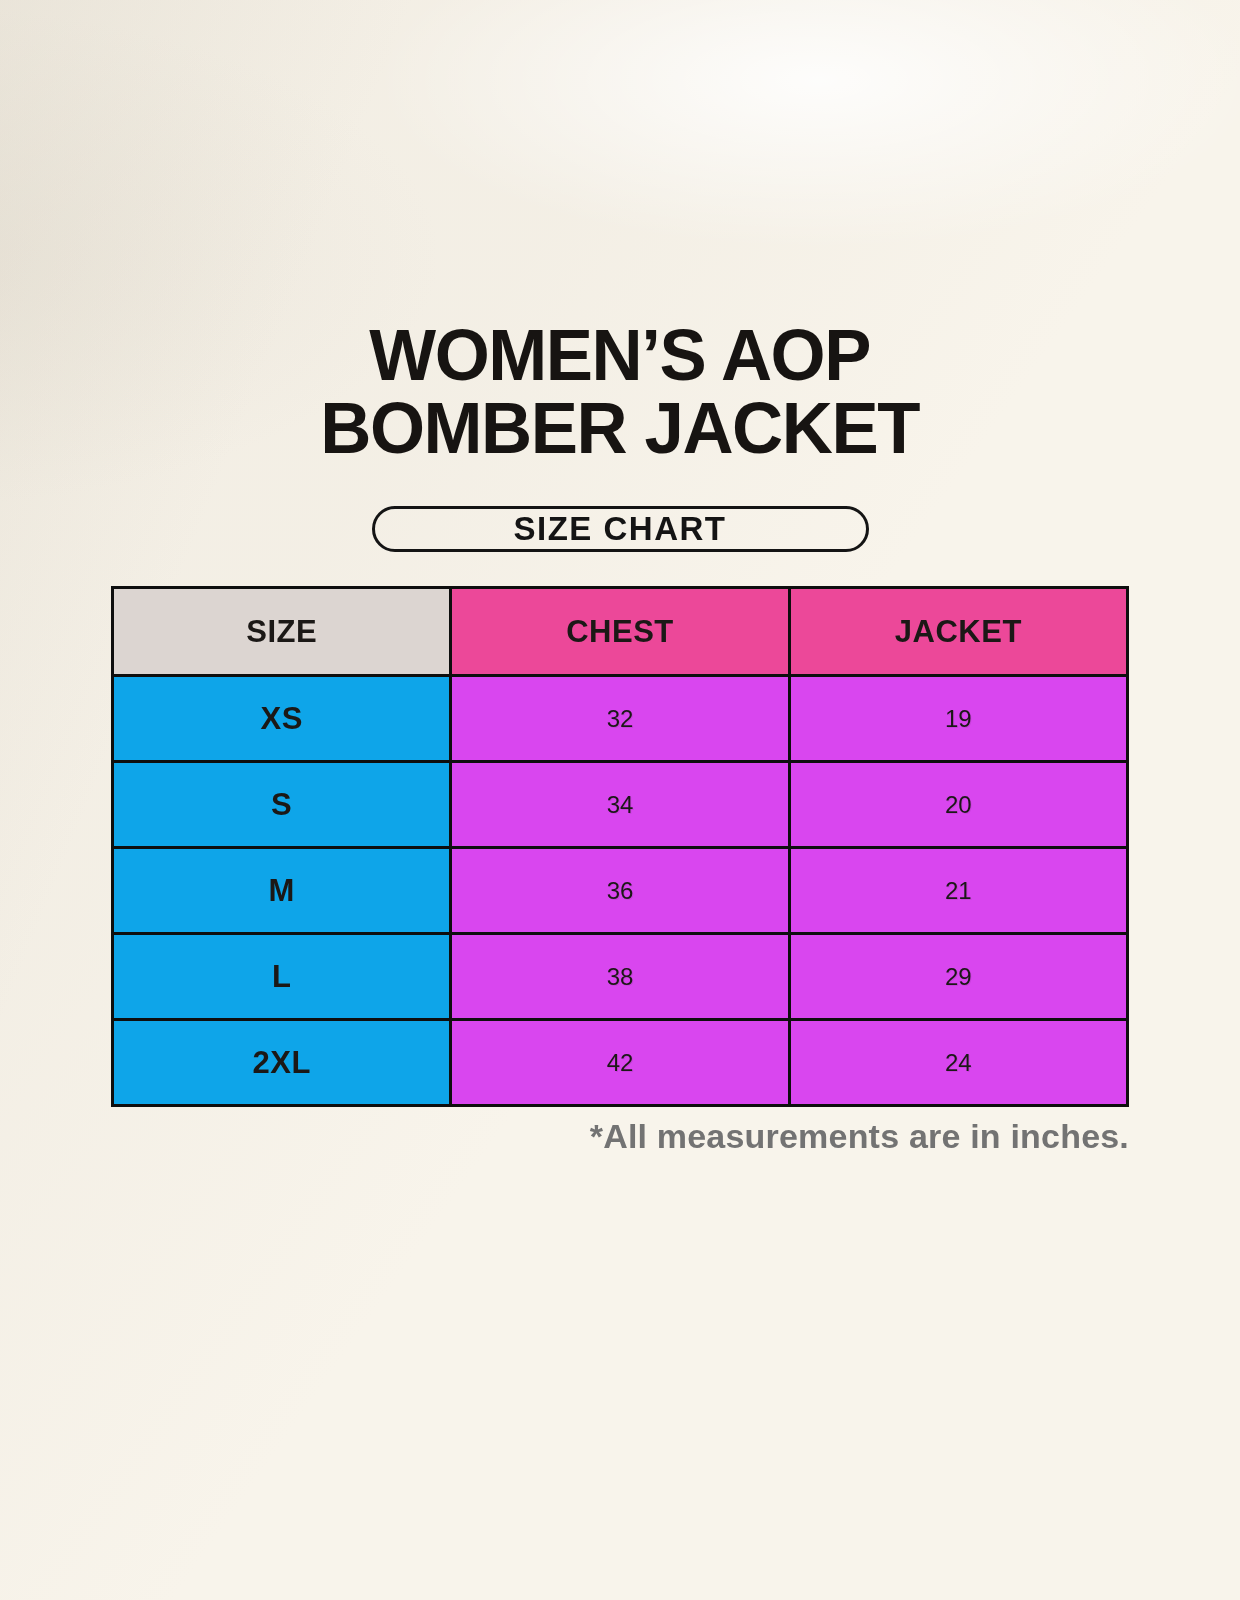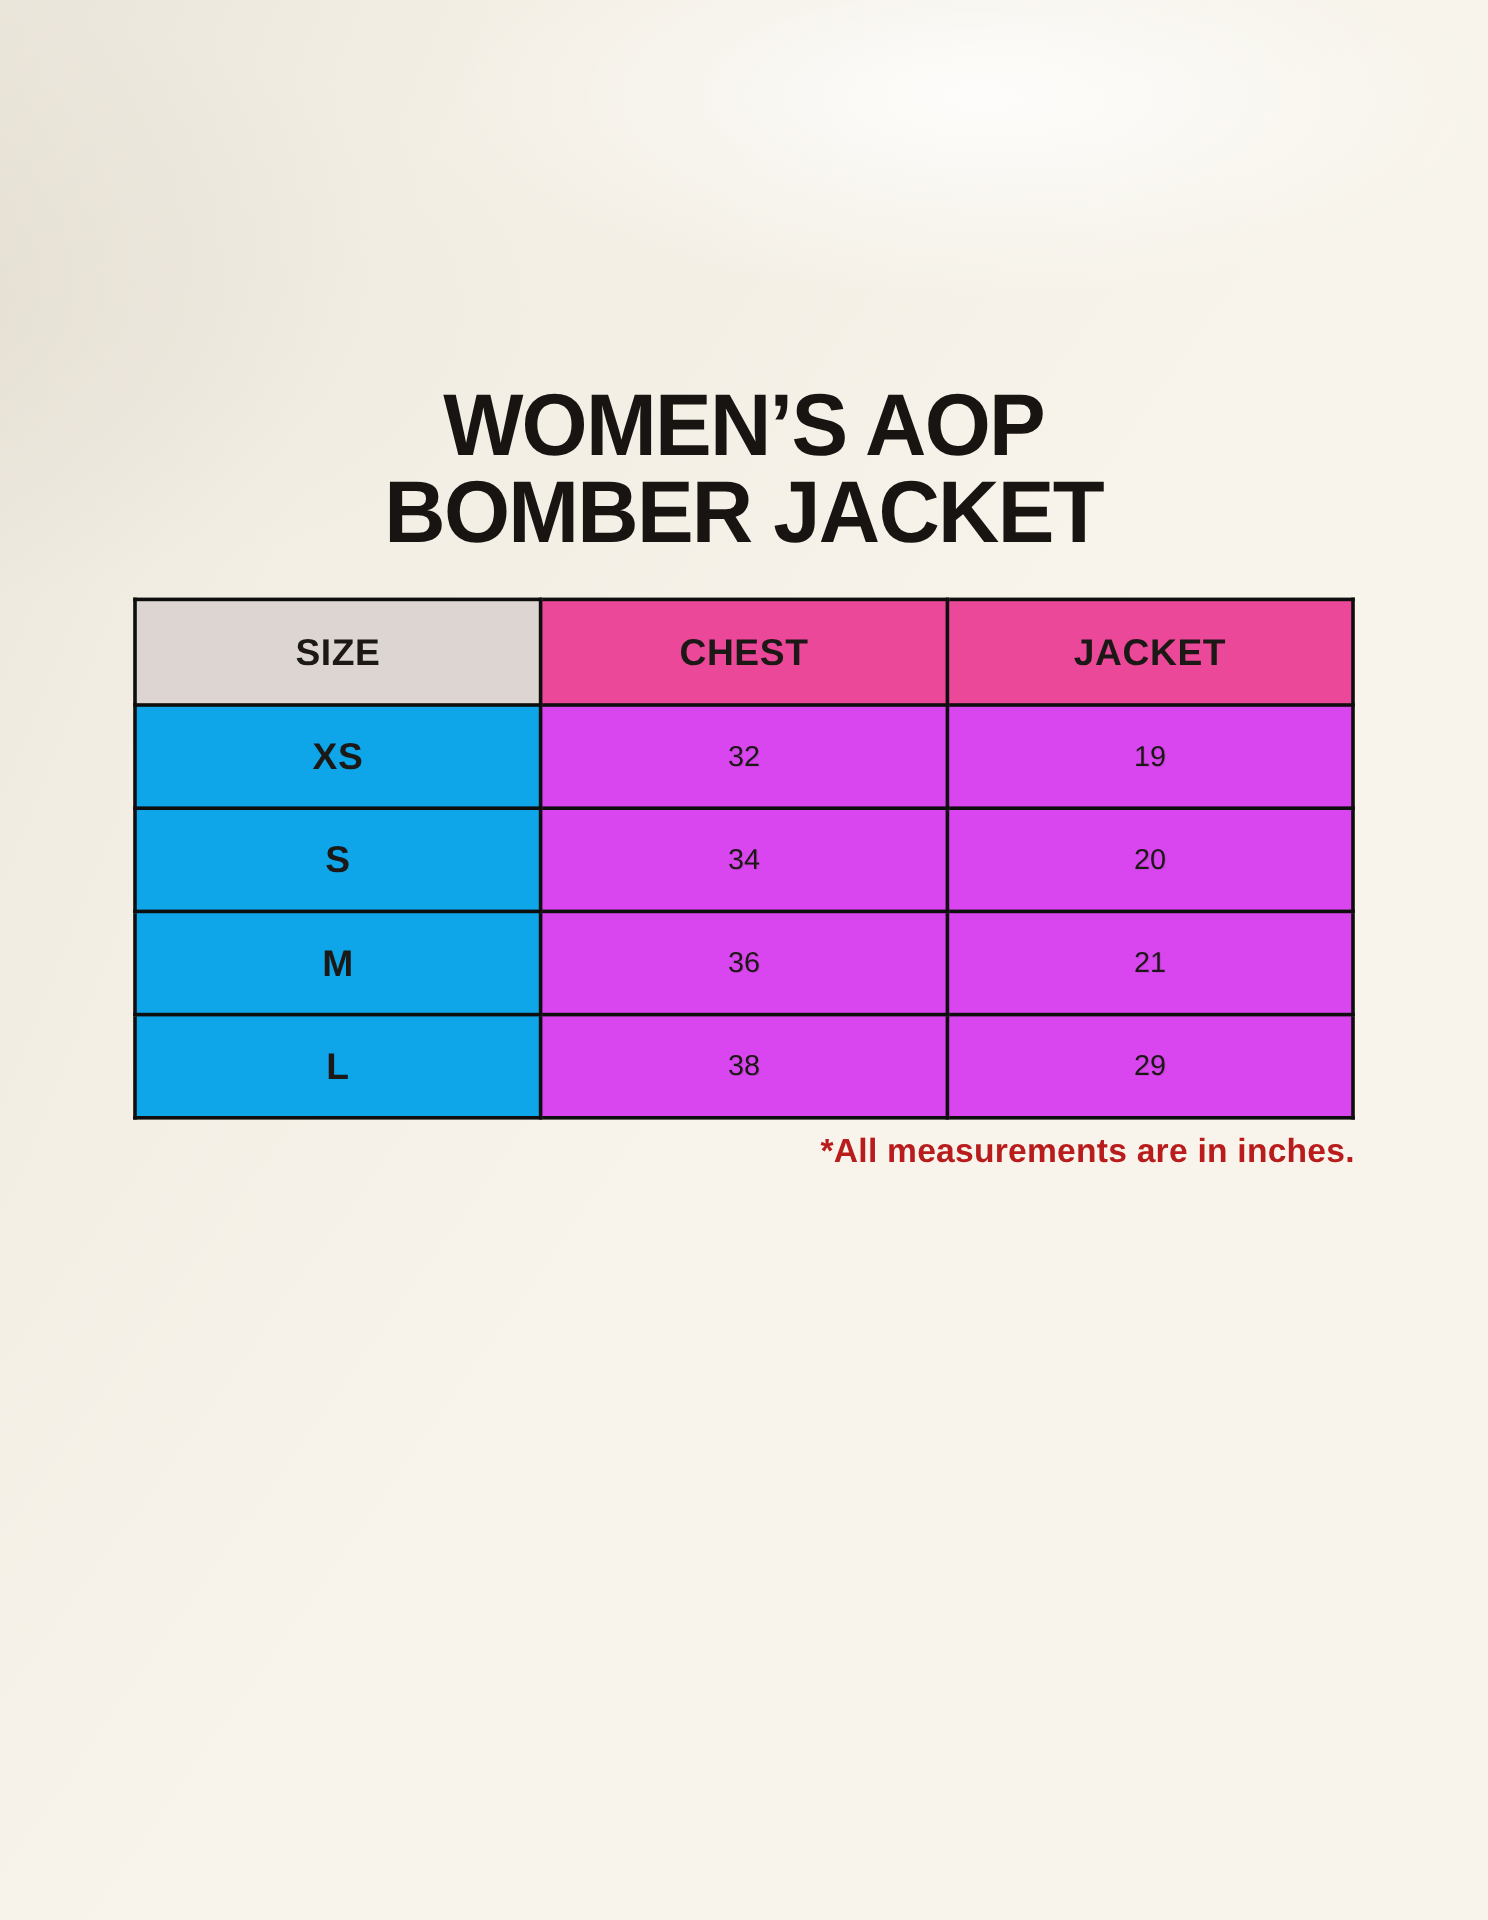--- a/index.html
+++ b/index.html
@@ -104,33 +104,36 @@
     background: #d946ef;
     font-size: 24px;
     font-weight: 400;
     text-shadow: 1px 1px 0 rgba(0,0,0,0.08);
   }
 
   .footnote {
     width: 1018px;
     margin-top: 10px;
     text-align: right;
-    font-size: 28px;
+    font-size: 34px;
     font-weight: 600;
     letter-spacing: 0.2px;
-    color: #b91c1c;
+    color: #737373;
   }
 </style>
 </head>
 <body>
 
 <div class="page">
 
   <h1 class="title"><span>WOMEN’S AOP</span><br><span>BOMBER JACKET</span></h1>
 
+  <div class="pill">
+    <span>SIZE CHART</span>
+  </div>
 
   <div class="table-wrap">
     <table class="size-chart">
       <thead>
         <tr>
             <th class="col-size-hd">SIZE</th>
             <th class="col-measure-hd">CHEST</th>
             <th class="col-measure-hd">JACKET</th>
           </tr>
       </thead>
@@ -148,19 +151,24 @@
           <tr>
             <td class="cell-size">M</td>
             <td class="cell-value">36</td>
             <td class="cell-value">21</td>
           </tr>
           <tr>
             <td class="cell-size">L</td>
             <td class="cell-value">38</td>
             <td class="cell-value">29</td>
           </tr>
+          <tr>
+            <td class="cell-size">2XL</td>
+            <td class="cell-value">42</td>
+            <td class="cell-value">24</td>
+          </tr>
         </tbody>
     </table>
   </div>
 
   <div class="footnote">*All measurements are in inches.</div>
 
 </div>
 
 </body></html>

